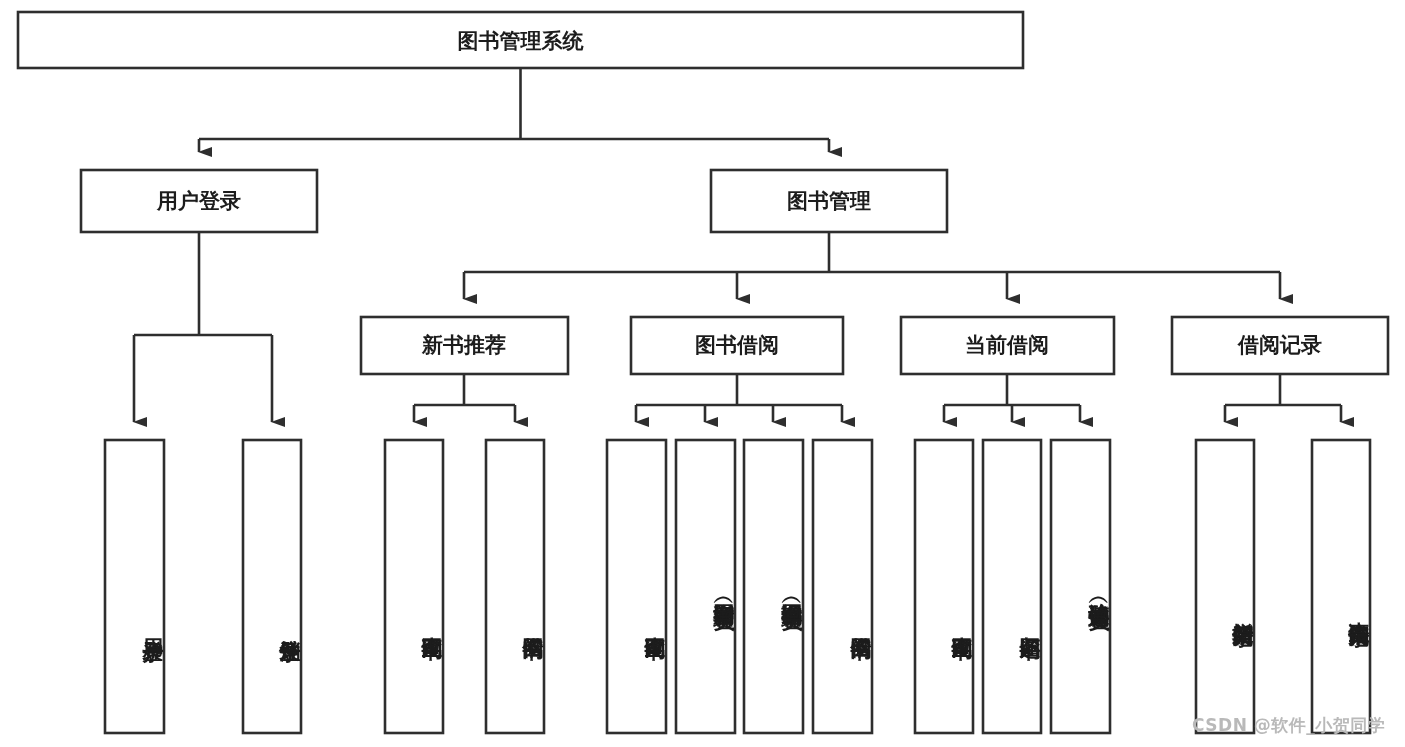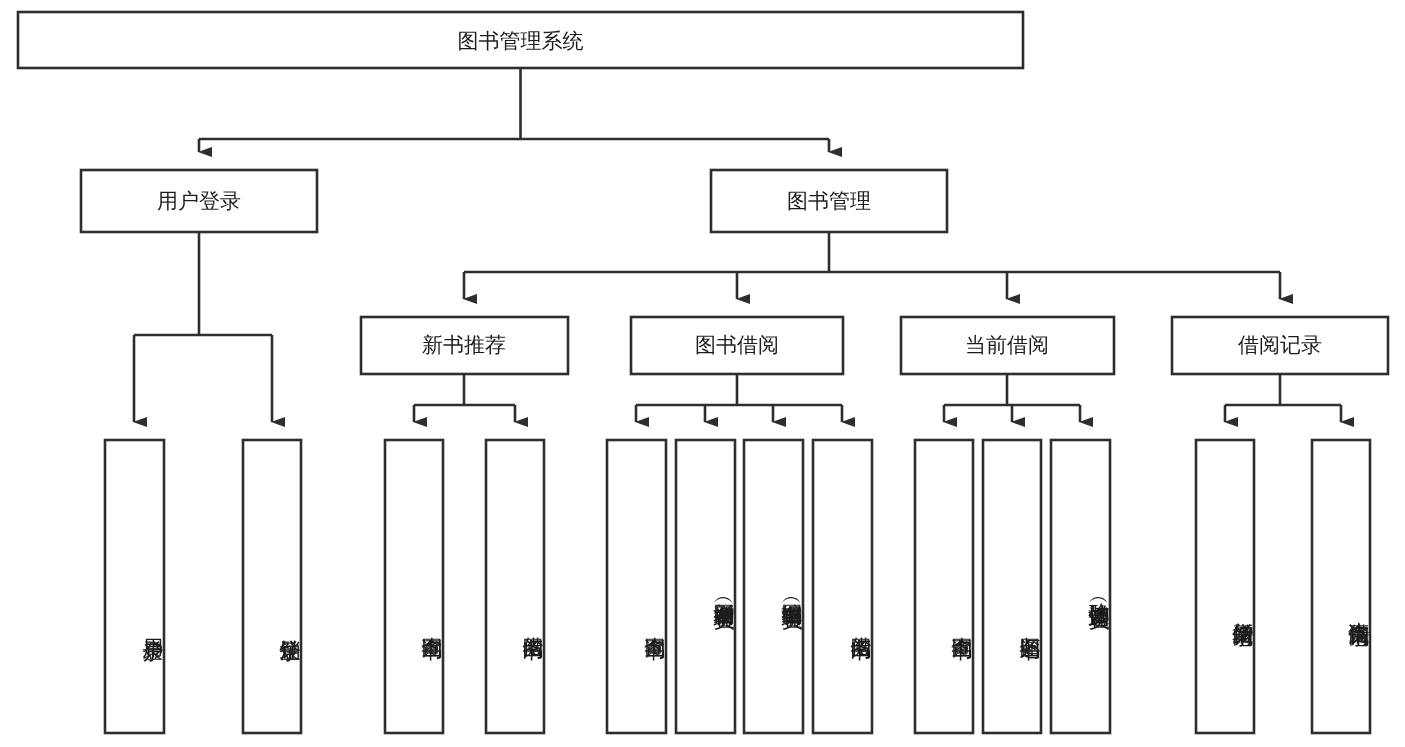--- a/index.html
+++ b/index.html
@@ -11,20 +11,21 @@
     width: 1405px;
     height: 747px;
     font-family: "DejaVu Sans", "Liberation Sans", sans-serif;
     overflow: hidden;
   }
   #diagram-root {
     position: relative;
     width: 1405px;
     height: 747px;
     background: #ffffff;
+    font-weight: bold;
   }
   svg#tree-svg {
     position: absolute;
     left: 0;
     top: 0;
     width: 1405px;
     height: 747px;
   }
   .node-box {
     fill: #ffffff;
@@ -202,14 +203,15 @@
   <div class="leaf-label-wrap" style="left:915px; top:510px; width:58px; height:223px;">查询图书</div>
 
   <div class="leaf-label-wrap" style="left:983px; top:510px; width:58px; height:223px;">归还图书</div>
 
   <div class="leaf-label-wrap" style="left:1051px; top:447px; width:59px; height:286px;">确认归还（管理员）</div>
 
   <div class="leaf-label-wrap" style="left:1196px; top:483px; width:58px; height:250px;">新增借阅记录</div>
 
   <div class="leaf-label-wrap" style="left:1312px; top:483px; width:58px; height:250px;">查询借阅记录</div>
 
+  <div class="watermark" style="left:1192px; top:714px;">CSDN @软件_小贺同学</div>
 
 </div>
 
 </body></html>

